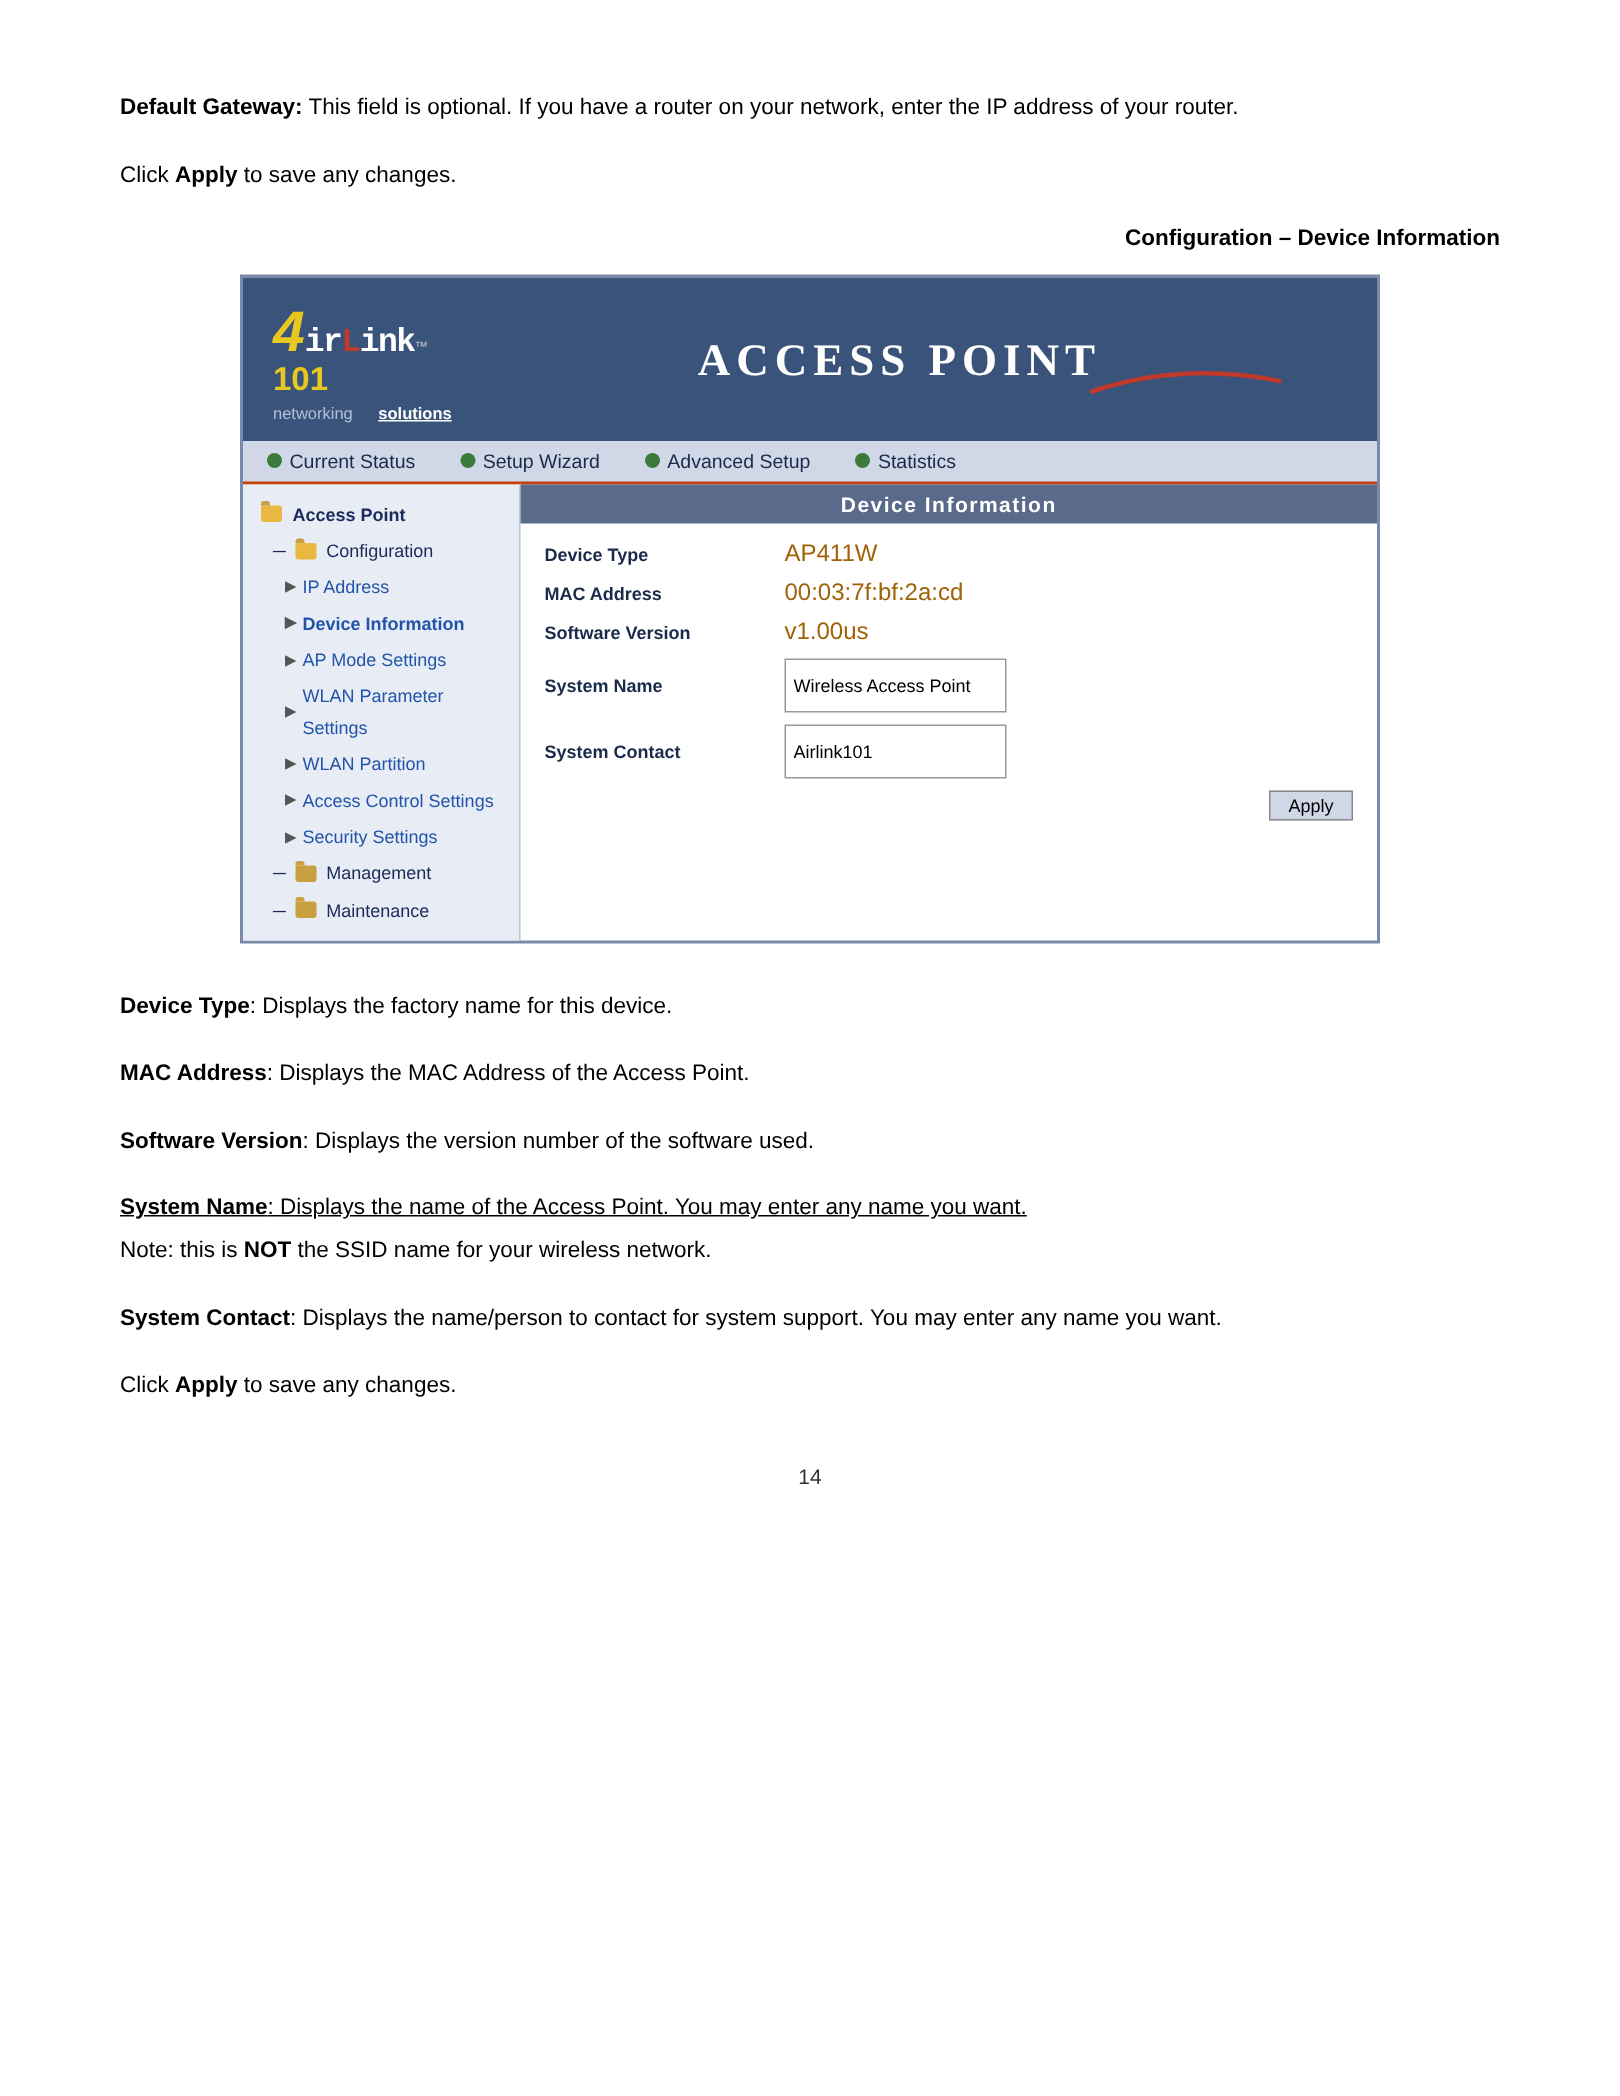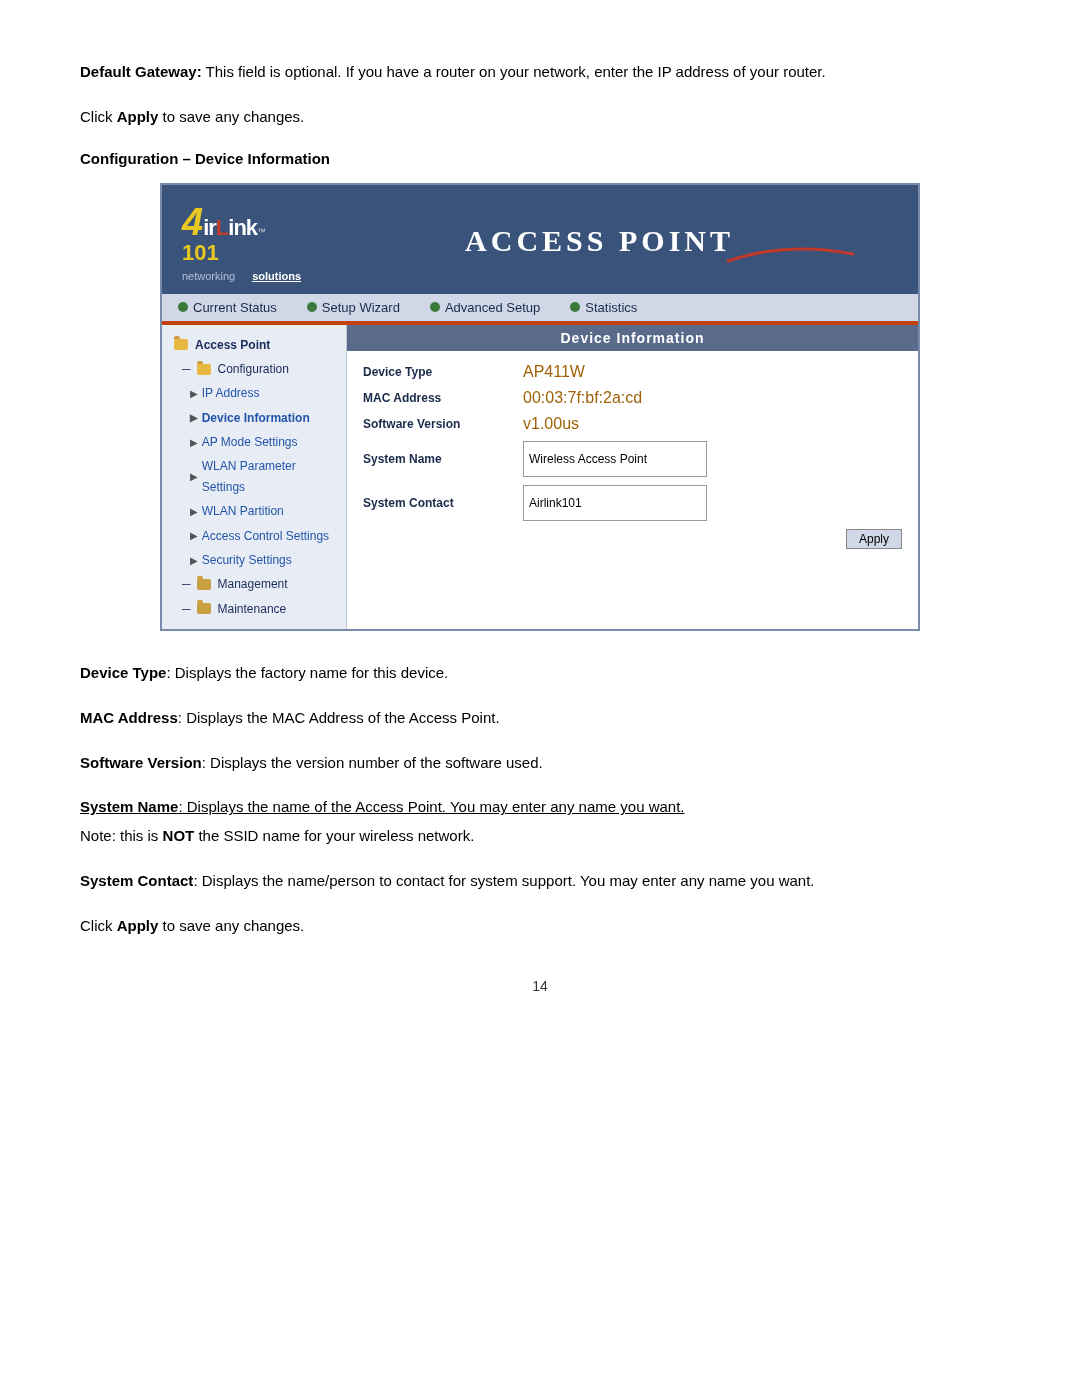--- a/index.html
+++ b/index.html
@@ -7,21 +7,21 @@
       background: #fff;
       font-family: Arial, sans-serif;
       font-size: 15px;
       color: #000;
       width: 1080px;
       min-height: 1397px;
       padding: 60px 80px 80px 80px;
     }
     .text-block { margin-bottom: 18px; line-height: 1.6; }
     .text-block b { font-weight: bold; }
-    .section-heading { font-weight: bold; margin-bottom: 16px; font-size: 15px; }
+    .section-heading { font-weight: bold; margin-bottom: 16px; font-size: 15px; text-align: right; }
 
     
     .router-panel {
       border: 2px solid #7a8aaa;
       width: 760px;
       margin: 0 auto 30px auto;
       background: #fff;
     }
 
     
@@ -38,21 +38,21 @@
       align-items: flex-start;
     }
 
     
     .router-nav {
       background: #d0d8e8;
       display: flex;
       align-items: center;
       padding: 6px 16px;
       gap: 30px;
-      border-bottom: 4px solid #c2410c;
+      border-bottom: 2px solid #c2410c;
     }
     .nav-item {
       display: flex;
       align-items: center;
       gap: 5px;
       font-size: 13px;
       color: #1a2a4a;
       cursor: pointer;
       white-space: nowrap;
     }
@@ -145,21 +145,21 @@
       flex-shrink: 0;
     }
     .form-value {
       font-size: 16px;
       color: #a16207;
     }
     .form-input {
       border: 1px solid #999;
       padding: 10px 5px;
       font-size: 12px;
-      width: 184px;
+      width: 148px;
       background: #fff;
     }
     .apply-btn {
       display: block;
       margin-left: auto;
       margin-top: 8px;
       background: #d0d8e8;
       border: 1px solid #888;
       padding: 2px 12px;
       font-size: 12px;
@@ -190,21 +190,21 @@
 </div>
 
 <div class="section-heading">Configuration – Device Information</div>
 
 <div class="router-panel">
 
   <div class="router-header">
     <div class="logo-area">
       <div style="display:flex;align-items:baseline;gap:0;">
         <span style="color:#e8c820;font-size:38px;font-weight:900;font-style:italic;font-family:Arial Black,sans-serif;">4</span>
-        <span style="color:#fff;font-size:22px;font-weight:bold;letter-spacing:-1px;">ir<span style="color:#c0392b;">L</span>ink</span>
+        <span style="color:#fff;font-size:22px;font-weight:bold;letter-spacing:-1px;font-family:Liberation Mono, monospace;">ir<span style="color:#c0392b;">L</span>ink</span>
         <span style="color:#ccc;font-size:9px;vertical-align:super;">™</span>
       </div>
       <div style="display:flex;align-items:flex-end;gap:0;margin-top:-4px;">
         <span style="color:#e8c820;font-size:22px;font-weight:bold;">101</span>
       </div>
       <div style="font-size:11px;color:#b0c0d8;margin-top:4px;">
         <span style="color:#b0c0d8;">networking</span><span style="text-decoration:underline;color:#fff;font-weight:bold;margin-left:17px;">solutions</span>
       </div>
     </div>
     <div style="flex:1;text-align:center;position:relative;">

